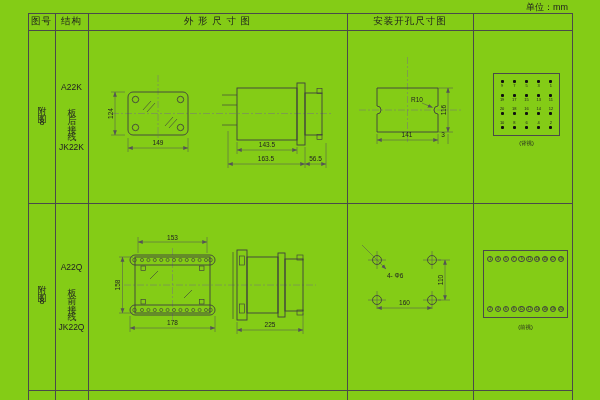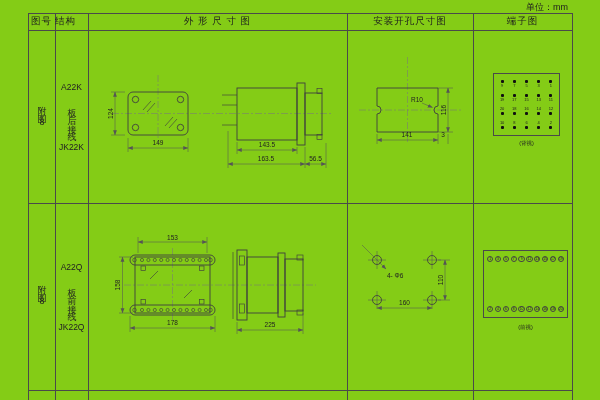--- a/index.html
+++ b/index.html
@@ -48,24 +48,23 @@
   <div class="hline" style="left:28px;top:203px;width:544px;"></div>
   <div class="hline" style="left:28px;top:390px;width:544px;"></div>
   <div class="vline" style="left:28px;top:13px;height:387px;"></div>
   <div class="vline" style="left:55px;top:13px;height:387px;"></div>
   <div class="vline" style="left:88px;top:13px;height:387px;"></div>
   <div class="vline" style="left:347px;top:13px;height:387px;"></div>
   <div class="vline" style="left:473px;top:13px;height:387px;"></div>
   <div class="vline" style="left:572px;top:13px;height:387px;"></div>
 
   <div class="cell hdr" style="left:28px;top:13px;width:27px;height:17px;text-align:right;">图号</div>
-  <div class="cell hdr" style="left:49px;top:13px;width:33px;height:17px;">结构</div>
+  <div class="cell hdr" style="left:55px;top:13px;width:33px;height:17px;">结构</div>
   <div class="cell hdr" style="left:347px;top:13px;width:126px;height:17px;">安装开孔尺寸图</div>
   <div class="cell hdr" style="left:88px;top:13px;width:259px;height:17px;">外 形 尺 寸 图</div>
-  <div class="cell hdr" style="left:473px;top:13px;width:99px;height:17px;">端子图</div>
 
   <div class="cell" style="left:28px;top:31px;width:27px;height:172px;">
     <span class="vtext">附图8</span>
   </div>
   <div class="cell structcell" style="left:55px;top:31px;width:33px;height:172px;">
     <span class="model">A22K</span>
     <span class="wiring">板后接线</span>
     <span class="model">JK22K</span>
   </div>
 

